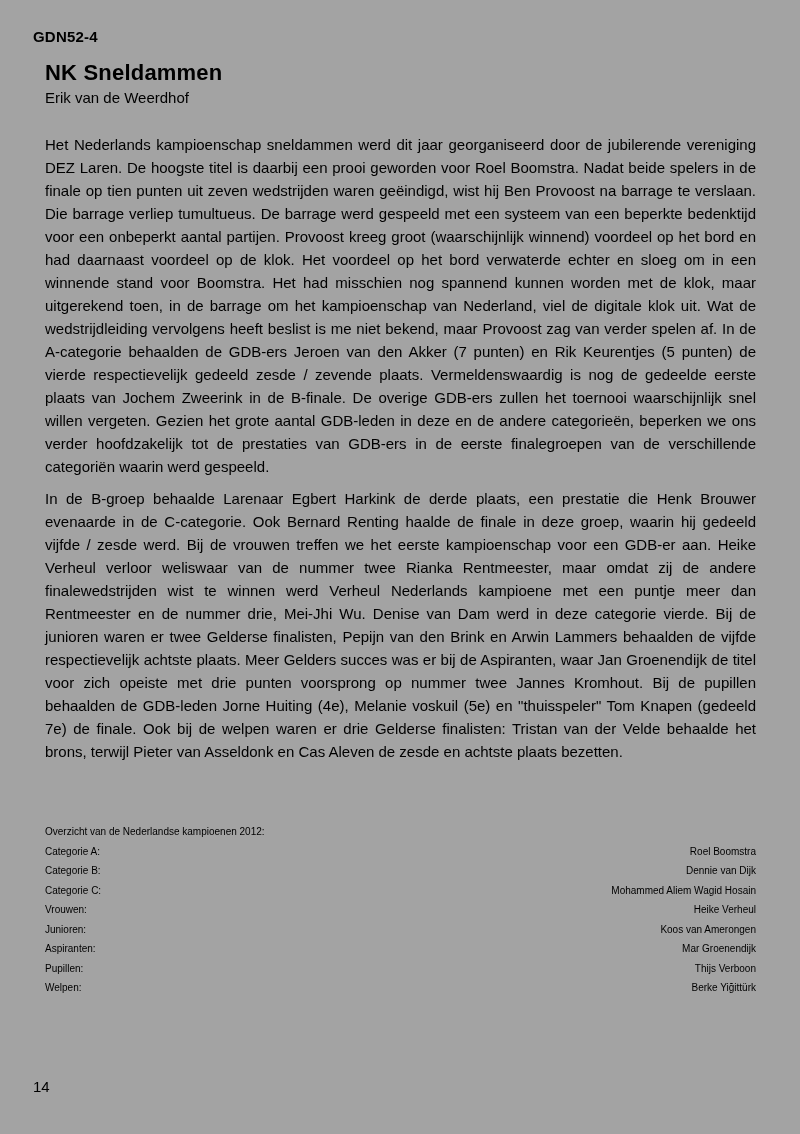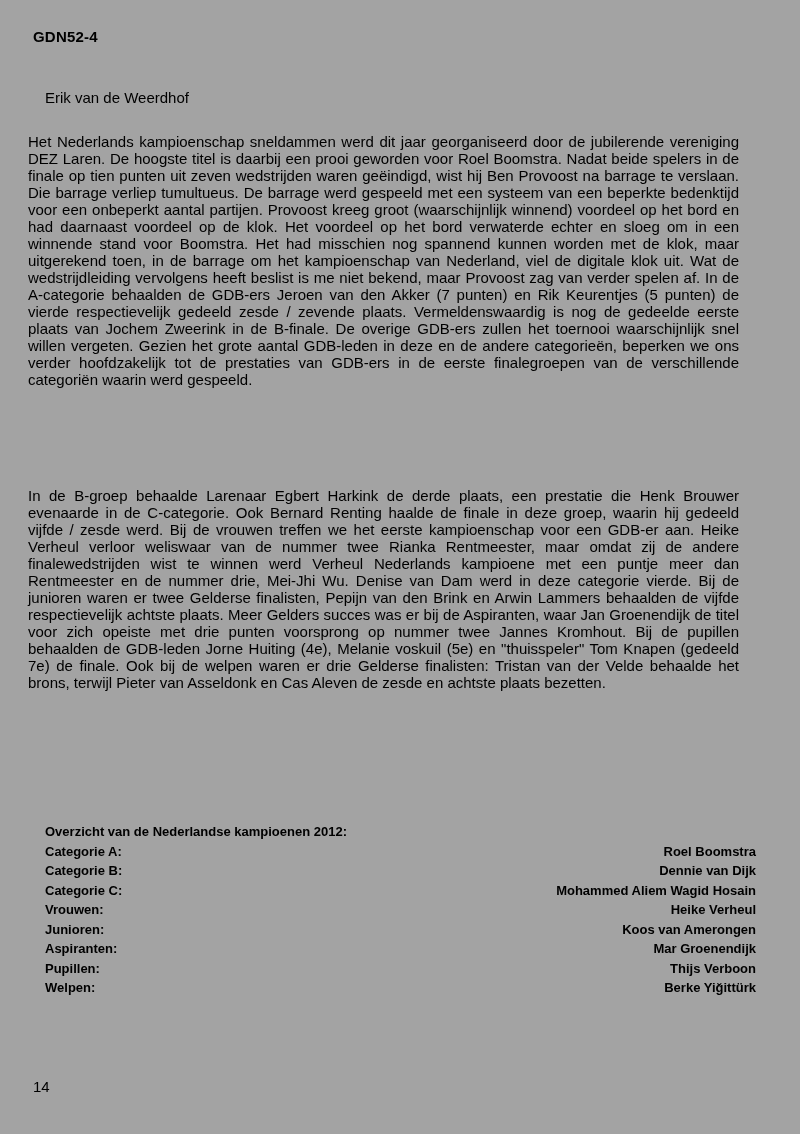--- a/index.html
+++ b/index.html
@@ -31,56 +31,56 @@
     letter-spacing: 0.2px;
   }
   .author {
     position: absolute;
     left: 45px;
     top: 89px;
     font-size: 15px;
   }
   .body-text {
     position: absolute;
-    left: 28px;
+    left: 45px;
     width: 711px;
     margin: 0;
     font-size: 15px;
-    line-height: 17px;
+    line-height: 23px;
     text-align: justify;
   }
   .para1 { top: 133px; }
   .para2 { top: 487px; }
   .champions {
     position: absolute;
     left: 45px;
     top: 822px;
     width: 711px;
-    font-size: 13px;
+    font-size: 10px;
     line-height: 19.5px;
-    font-weight: bold;
   }
   .champ-heading { margin-bottom: 0; }
   .champ-row { display: flex; gap: 44px; }
   .champ-label { width: 165px; flex: 0 0 165px; }
   .champ-name { flex: 1; text-align: right; }
   .page-number {
     position: absolute;
     left: 33px;
     top: 1078px;
     font-size: 15px;
   }
 </style>
 </head>
 <body>
 
 <div class="page">
 
   <div class="doc-code">GDN52-4</div>
 
+  <h1 class="title">NK Sneldammen</h1>
 
   <div class="author">Erik van de Weerdhof</div>
 
   <p class="body-text para1">Het Nederlands kampioenschap sneldammen werd dit jaar georganiseerd door de jubilerende vereniging DEZ Laren. De hoogste titel is daarbij een prooi geworden voor Roel Boomstra. Nadat beide spelers in de finale op tien punten uit zeven wedstrijden waren geëindigd, wist hij Ben Provoost na barrage te verslaan. Die barrage verliep tumultueus. De barrage werd gespeeld met een systeem van een beperkte bedenktijd voor een onbeperkt aantal partijen. Provoost kreeg groot (waarschijnlijk winnend) voordeel op het bord en had daarnaast voordeel op de klok. Het voordeel op het bord verwaterde echter en sloeg om in een winnende stand voor Boomstra. Het had misschien nog spannend kunnen worden met de klok, maar uitgerekend toen, in de barrage om het kampioenschap van Nederland, viel de digitale klok uit. Wat de wedstrijdleiding vervolgens heeft beslist is me niet bekend, maar Provoost zag van verder spelen af. In de A-categorie behaalden de GDB-ers Jeroen van den Akker (7 punten) en Rik Keurentjes (5 punten) de vierde respectievelijk gedeeld zesde / zevende plaats. Vermeldenswaardig is nog de gedeelde eerste plaats van Jochem Zweerink in de B-finale. De overige GDB-ers zullen het toernooi waarschijnlijk snel willen vergeten. Gezien het grote aantal GDB-leden in deze en de andere categorieën, beperken we ons verder hoofdzakelijk tot de prestaties van GDB-ers in de eerste finalegroepen van de verschillende categoriën waarin werd gespeeld.</p>
 
   <p class="body-text para2">In de B-groep behaalde Larenaar Egbert Harkink de derde plaats, een prestatie die Henk Brouwer evenaarde in de C-categorie. Ook Bernard Renting haalde de finale in deze groep, waarin hij gedeeld vijfde / zesde werd. Bij de vrouwen treffen we het eerste kampioenschap voor een GDB-er aan. Heike Verheul verloor weliswaar van de nummer twee Rianka Rentmeester, maar omdat zij de andere finalewedstrijden wist te winnen werd Verheul Nederlands kampioene met een puntje meer dan Rentmeester en de nummer drie, Mei-Jhi Wu. Denise van Dam werd in deze categorie vierde. Bij de junioren waren er twee Gelderse finalisten, Pepijn van den Brink en Arwin Lammers behaalden de vijfde respectievelijk achtste plaats. Meer Gelders succes was er bij de Aspiranten, waar Jan Groenendijk de titel voor zich opeiste met drie punten voorsprong op nummer twee Jannes Kromhout. Bij de pupillen behaalden de GDB-leden Jorne Huiting (4e), Melanie voskuil (5e) en "thuisspeler" Tom Knapen (gedeeld 7e) de finale. Ook bij de welpen waren er drie Gelderse finalisten: Tristan van der Velde behaalde het brons, terwijl Pieter van Asseldonk en Cas Aleven de zesde en achtste plaats bezetten.</p>
 
   <div class="champions">
     <div class="champ-heading">Overzicht van de Nederlandse kampioenen 2012:</div>
 

